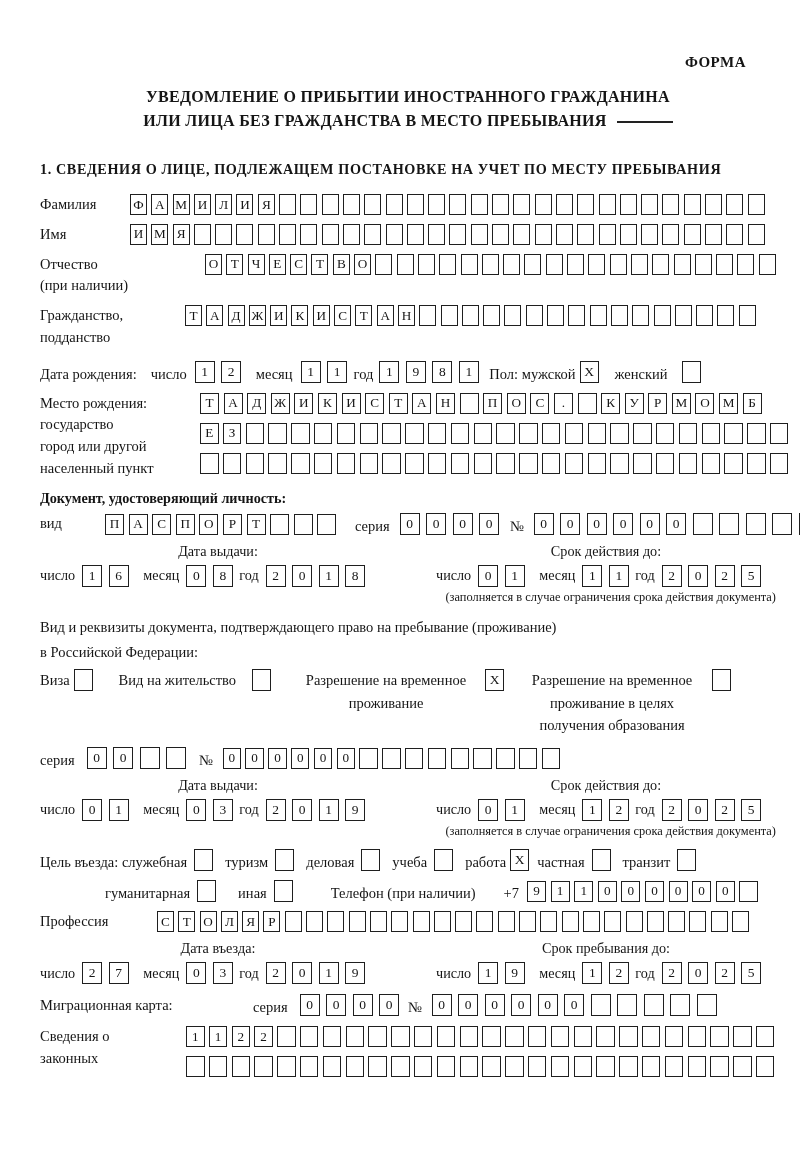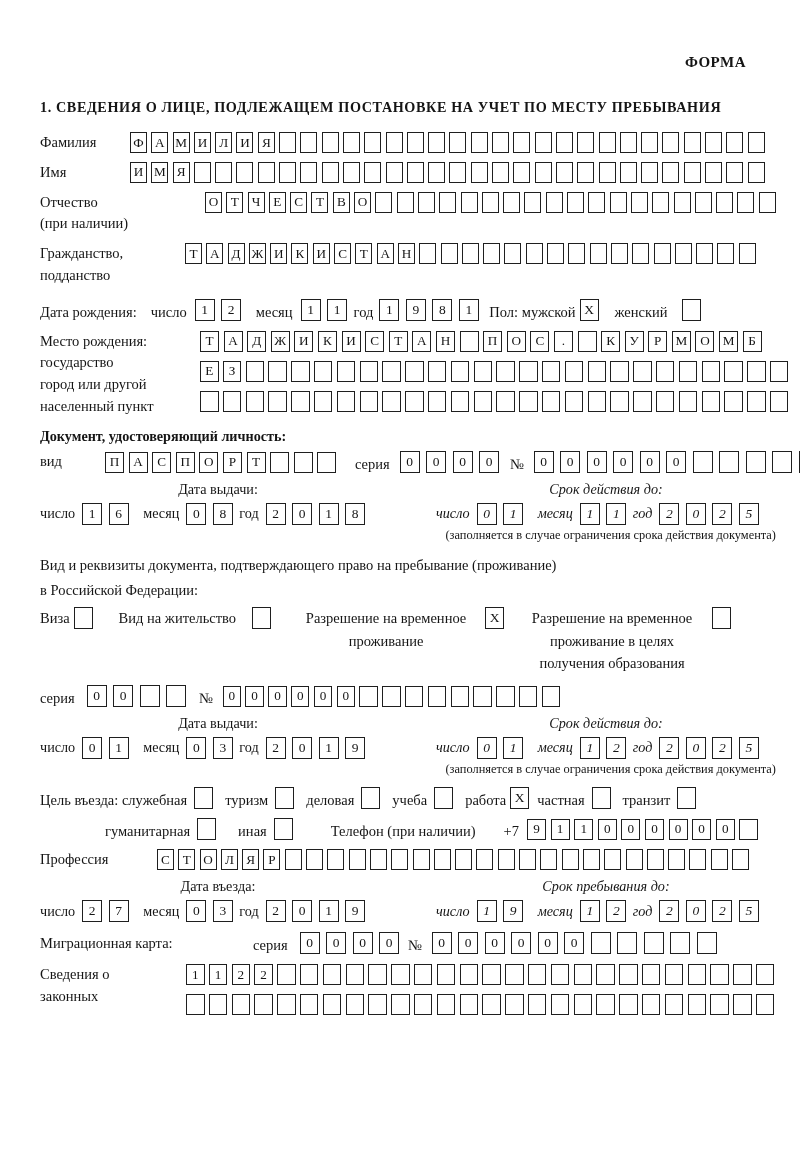--- a/index.html
+++ b/index.html
@@ -34,38 +34,42 @@
 
   .cb{display:inline-flex;align-items:center;justify-content:center;flex:none;box-sizing:border-box;
       width:19px;height:22px;border:1.6px solid #1f1f1f;font-size:13.5px;margin-left:7px;}
 
   .inl{font-size:14.5px;white-space:nowrap;}
   .ctr-bold{font-weight:bold;text-align:left;font-size:14.2px;margin-top:10px;}
 
   
   .dates{display:flex;margin-top:8px;}
   .dcol-l{width:356px;margin-right:40px;flex:none;}
-  .dcol-r{flex:1;font-style:italic;}
+  .dcol-r{flex:1;}
   .dhead{text-align:center;font-size:14.2px;margin-bottom:5px;}
   .drow{display:flex;align-items:center;}
   .dlbl{font-size:14.2px;margin-right:7px;white-space:nowrap;}
   .mlg{margin-left:8px;}
   .note{font-size:12.4px;text-align:right;margin-top:3px;}
 
   .para{font-size:14.5px;line-height:1.75;margin-top:10px;}
 
   .perm-lbl{font-size:14.5px;line-height:1.55;text-align:center;flex:none;}
 </style>
 </head>
 <body>
 
 <div class="page">
 
   <div class="forma">ФОРМА</div>
 
+  <div class="title">
+    <div>УВЕДОМЛЕНИЕ О ПРИБЫТИИ ИНОСТРАННОГО ГРАЖДАНИНА</div>
+    <div><span>ИЛИ ЛИЦА БЕЗ ГРАЖДАНСТВА В МЕСТО ПРЕБЫВАНИЯ</span><span class="blank-line"></span></div>
+  </div>
 
   <div class="sec-head">1. СВЕДЕНИЯ О ЛИЦЕ, ПОДЛЕЖАЩЕМ ПОСТАНОВКЕ НА УЧЕТ ПО МЕСТУ ПРЕБЫВАНИЯ</div>
 
   <div class="frow" style="margin-top:16px;">
     <div class="flabel w90">Фамилия</div>
     <div class="cr cr-s">
         <span class="cell">Ф</span>
         <span class="cell">А</span>
         <span class="cell">М</span>
         <span class="cell">И</span>

